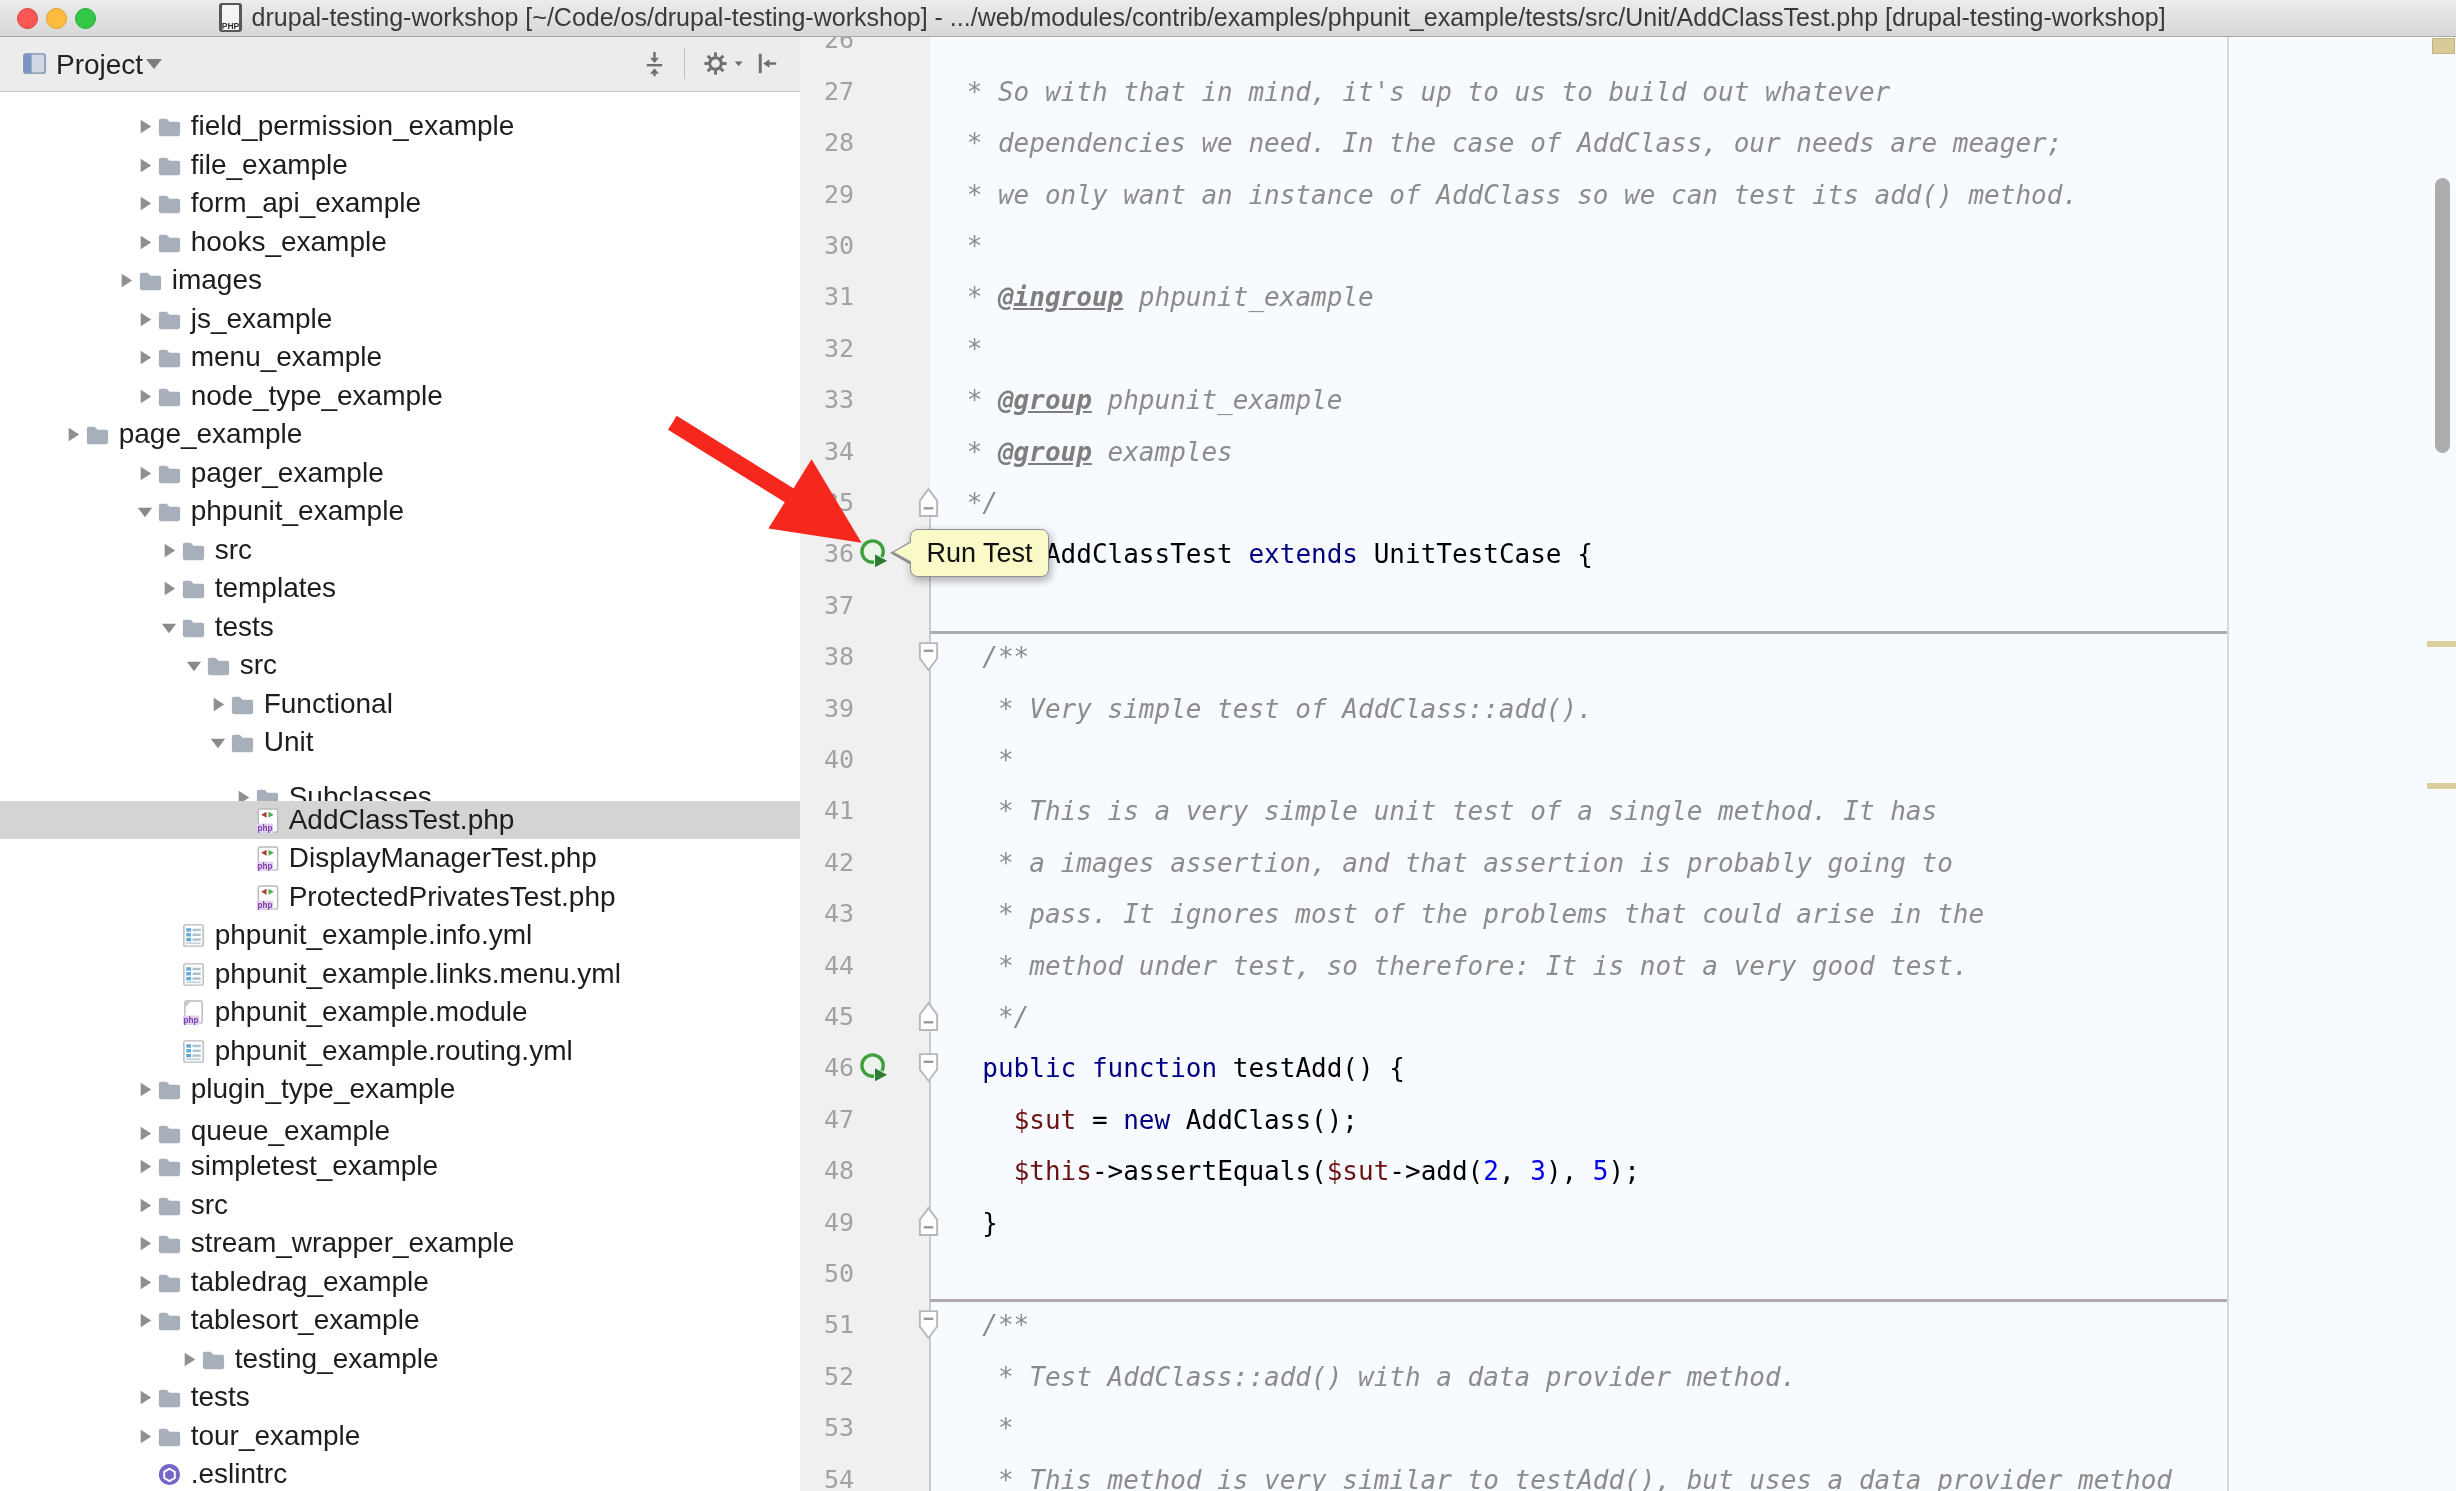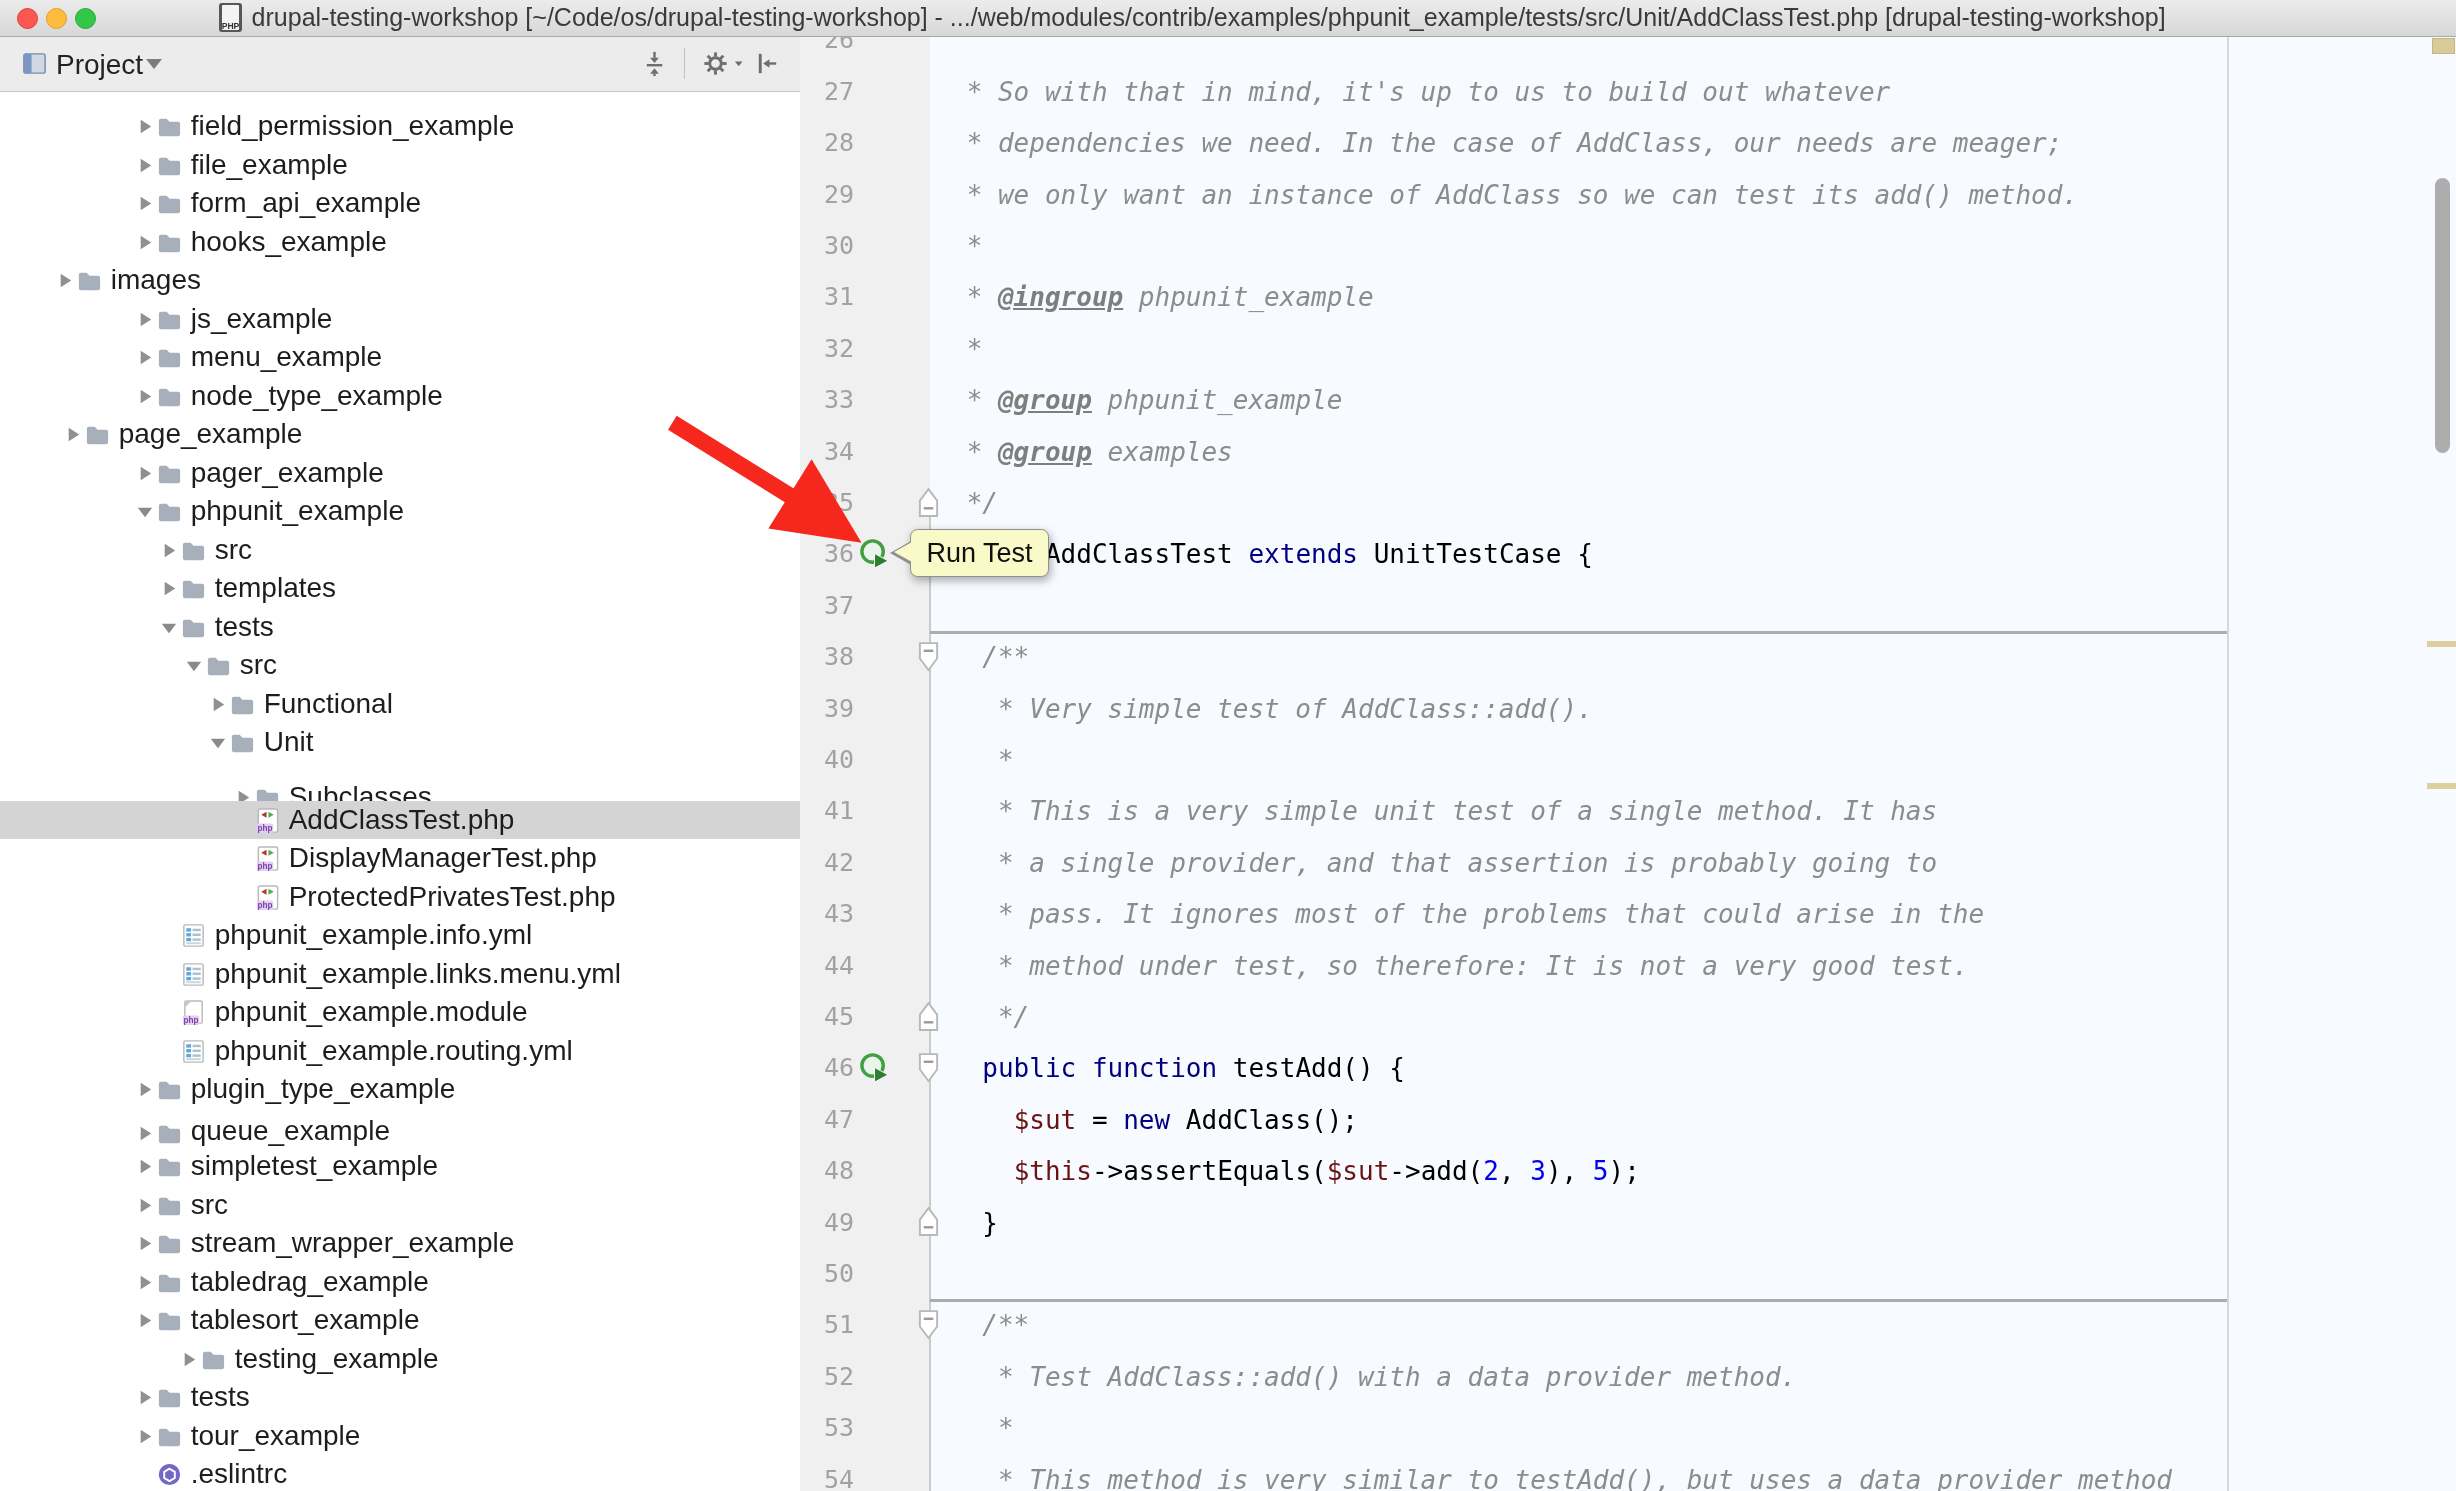--- a/index.html
+++ b/index.html
@@ -124,21 +124,21 @@
         </div>
         <div class="tree-row" style="top: 187px; padding-left: 133px;">
           <span class="tree-arrow"><svg width="23" height="27" viewBox="0 0 24 28">
               <polygon points="8,7 19,14 8,21" fill="#909090"></polygon>
             </svg></span>
           <span class="tree-icon"><svg width="27" height="27" viewBox="0 0 28 28">
               <path d="M3 8c0-1.1.9-2 2-2h6l3 3h9c1.1 0 2 .9 2 2v11c0 1.1-.9 2-2 2H5c-1.1 0-2-.9-2-2z" fill="#a6afba"></path>
             </svg></span>
           <span class="tree-label">hooks_example</span>
         </div>
-        <div class="tree-row" style="top: 225px; padding-left: 53px;">
+        <div class="tree-row" style="top: 225px; padding-left: 114px;">
           <span class="tree-arrow"><svg width="23" height="27" viewBox="0 0 24 28">
               <polygon points="8,7 19,14 8,21" fill="#909090"></polygon>
             </svg></span>
           <span class="tree-icon"><svg width="27" height="27" viewBox="0 0 28 28">
               <path d="M3 8c0-1.1.9-2 2-2h6l3 3h9c1.1 0 2 .9 2 2v11c0 1.1-.9 2-2 2H5c-1.1 0-2-.9-2-2z" fill="#a6afba"></path>
             </svg></span>
           <span class="tree-label">images</span>
         </div>
         <div class="tree-row" style="top: 264px; padding-left: 133px;">
           <span class="tree-arrow"><svg width="23" height="27" viewBox="0 0 24 28">
@@ -514,21 +514,21 @@
         <div class="code-line" style="top: 235px;"><span class="c-com"> * </span><span class="c-tag">@ingroup</span><span class="c-com"> phpunit_example</span></div>
         <div class="code-line" style="top: 287px;"><span class="c-com"> *</span></div>
         <div class="code-line" style="top: 338px;"><span class="c-com"> * </span><span class="c-tag">@group</span><span class="c-com"> phpunit_example</span></div>
         <div class="code-line" style="top: 390px;"><span class="c-com"> * </span><span class="c-tag">@group</span><span class="c-com"> examples</span></div>
         <div class="code-line" style="top: 441px;"><span class="c-com"> */</span></div>
         <div class="code-line" style="top: 492px;"><span class="c-kw">class</span><span class="c-pln"> AddClassTest </span><span class="c-kw">extends</span><span class="c-pln"> UnitTestCase {</span></div>
         <div class="code-line" style="top: 595px;"><span class="c-com">  /**</span></div>
         <div class="code-line" style="top: 647px;"><span class="c-com">   * Very simple test of AddClass::add().</span></div>
         <div class="code-line" style="top: 698px;"><span class="c-com">   *</span></div>
         <div class="code-line" style="top: 749px;"><span class="c-com">   * This is a very simple unit test of a single method. It has</span></div>
-        <div class="code-line" style="top: 801px;"><span class="c-com">   * a single provider, and that assertion is probably going to</span></div>
+        <div class="code-line" style="top: 801px;"><span class="c-com">   * a images assertion, and that assertion is probably going to</span></div>
         <div class="code-line" style="top: 852px;"><span class="c-com">   * pass. It ignores most of the problems that could arise in the</span></div>
         <div class="code-line" style="top: 904px;"><span class="c-com">   * method under test, so therefore: It is not a very good test.</span></div>
         <div class="code-line" style="top: 955px;"><span class="c-com">   */</span></div>
         <div class="code-line" style="top: 1006px;"><span class="c-pln">  </span><span class="c-kw">public</span><span class="c-pln"> </span><span class="c-kw">function</span><span class="c-pln"> testAdd() {</span></div>
         <div class="code-line" style="top: 1058px;"><span class="c-pln">    </span><span class="c-var">$sut</span><span class="c-pln"> = </span><span class="c-kw">new</span><span class="c-pln"> AddClass();</span></div>
         <div class="code-line" style="top: 1109px;"><span class="c-pln">    </span><span class="c-var">$this</span><span class="c-pln">-&gt;assertEquals(</span><span class="c-var">$sut</span><span class="c-pln">-&gt;add(</span><span class="c-num">2</span><span class="c-pln">, </span><span class="c-num">3</span><span class="c-pln">), </span><span class="c-num">5</span><span class="c-pln">);</span></div>
         <div class="code-line" style="top: 1161px;"><span class="c-pln">  }</span></div>
         <div class="code-line" style="top: 1263px;"><span class="c-com">  /**</span></div>
         <div class="code-line" style="top: 1315px;"><span class="c-com">   * Test AddClass::add() with a data provider method.</span></div>
         <div class="code-line" style="top: 1366px;"><span class="c-com">   *</span></div>

